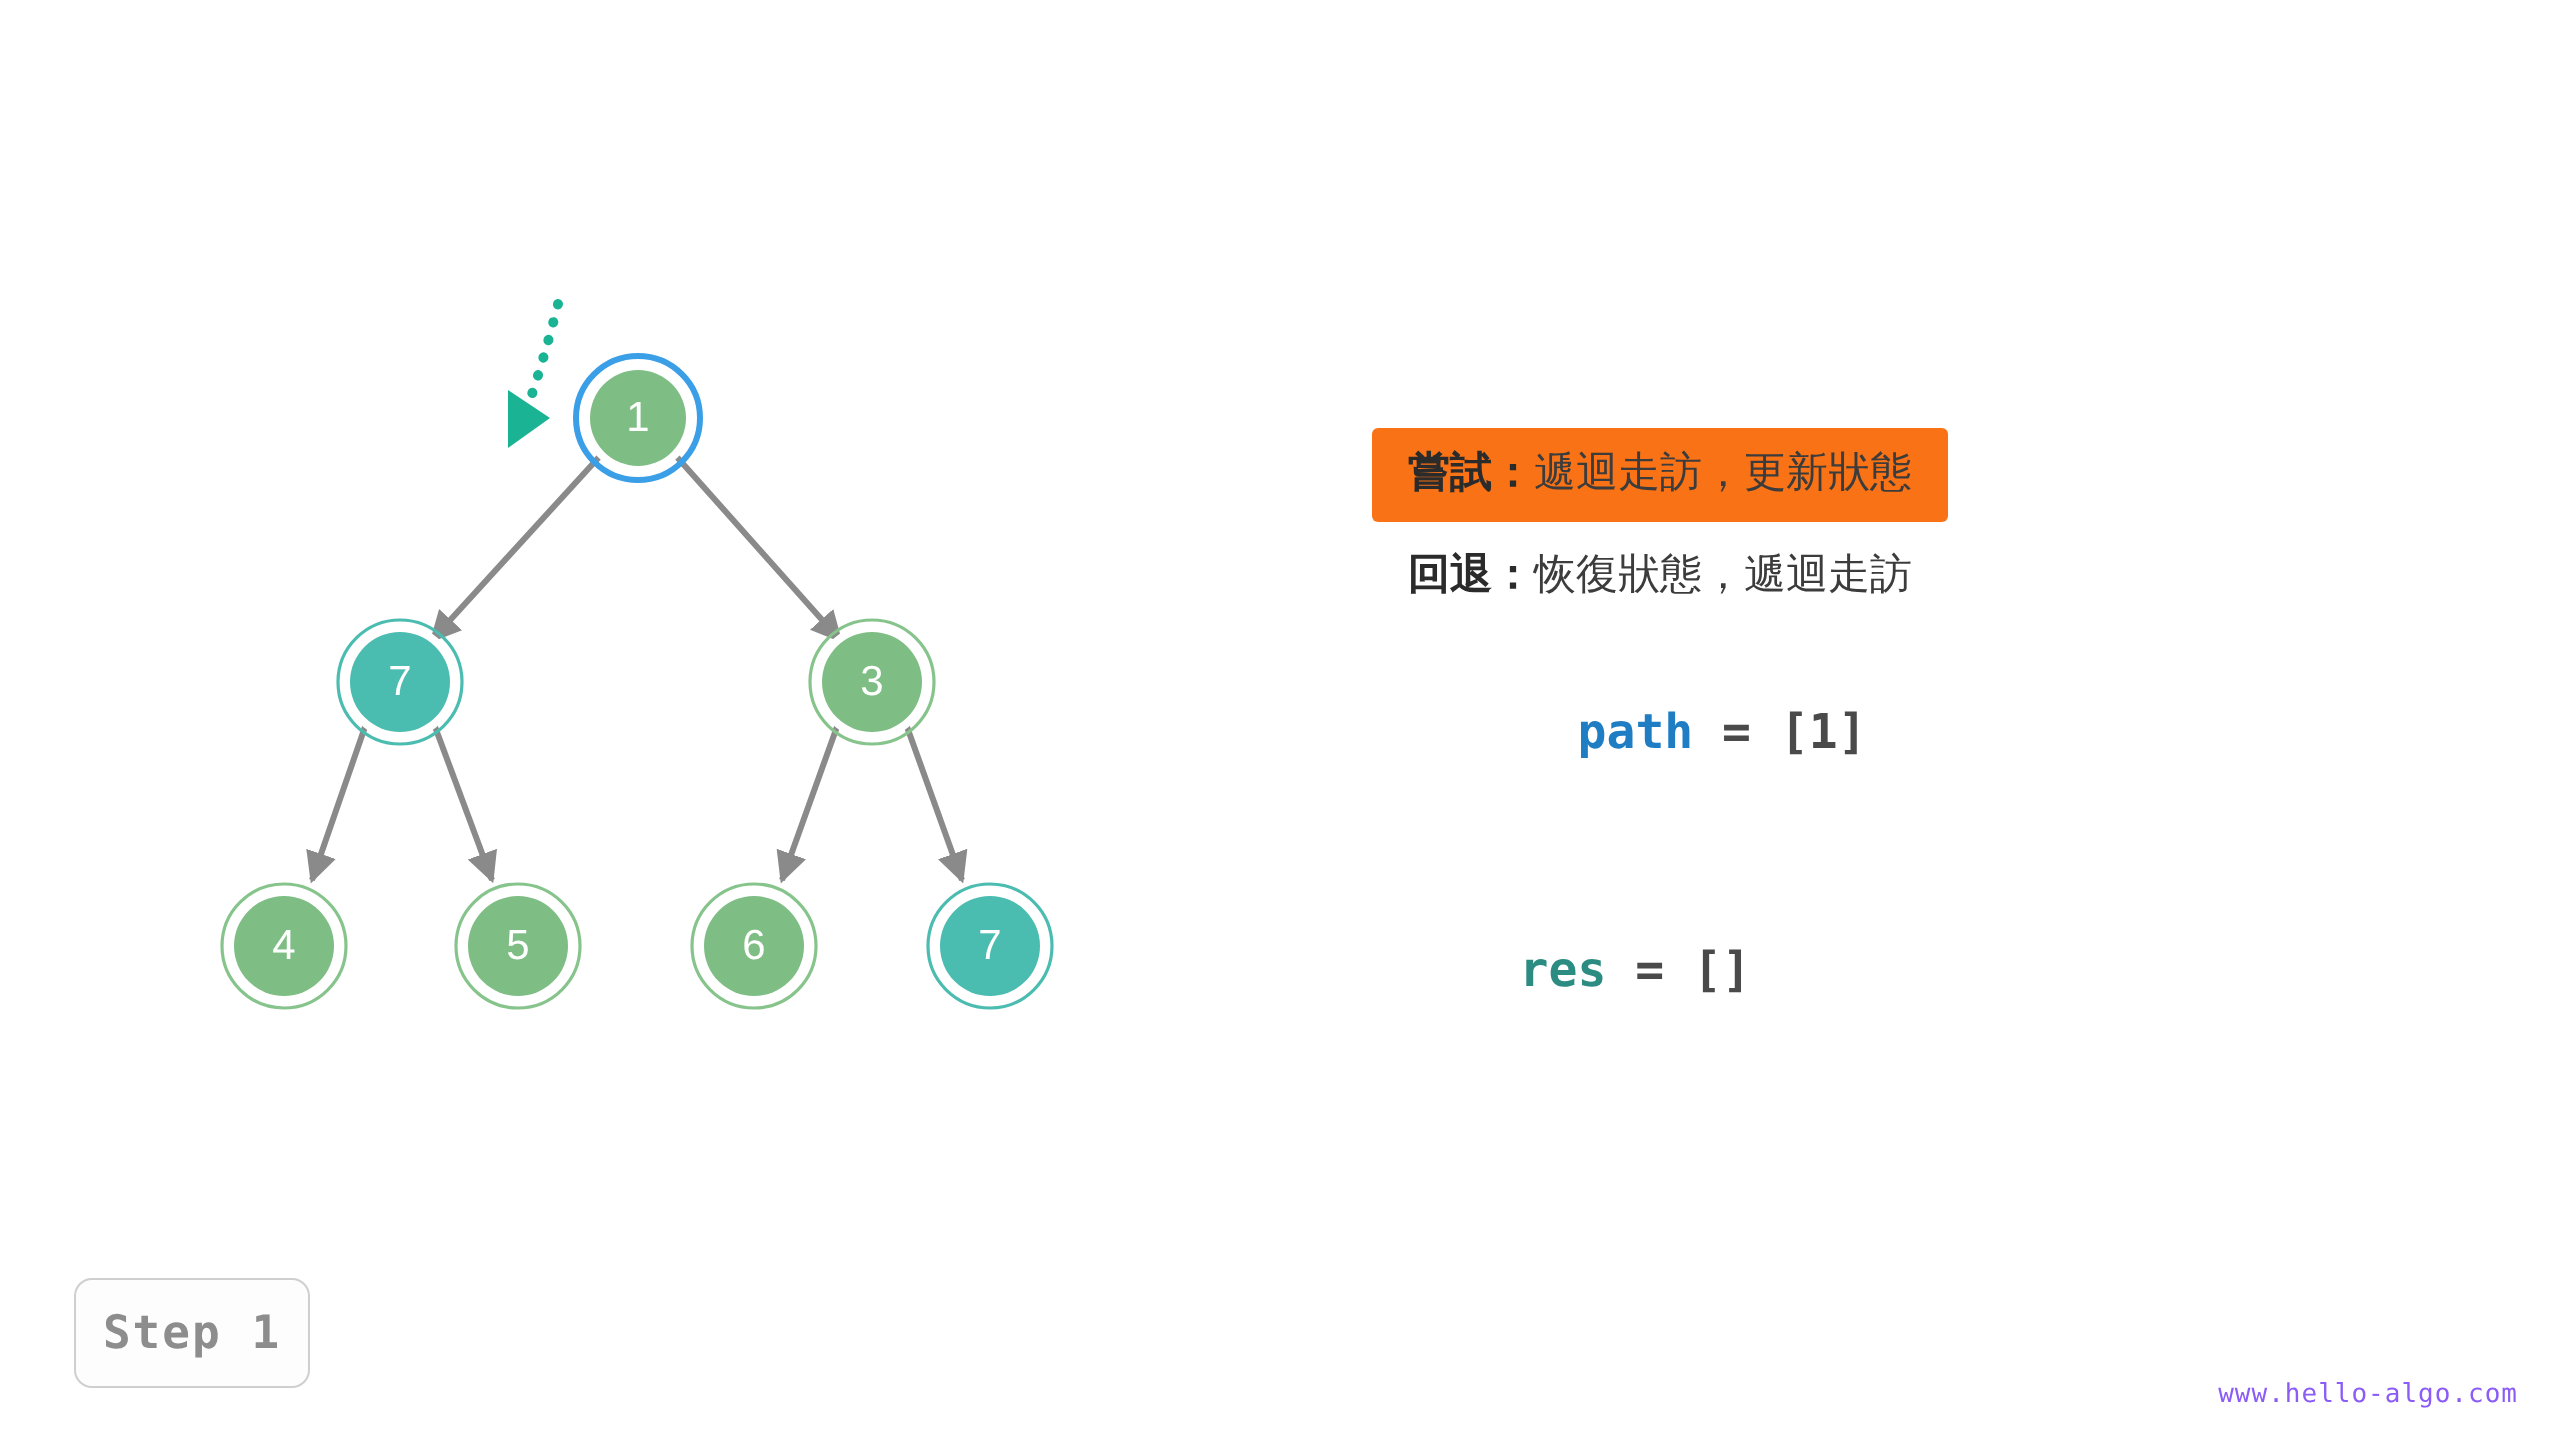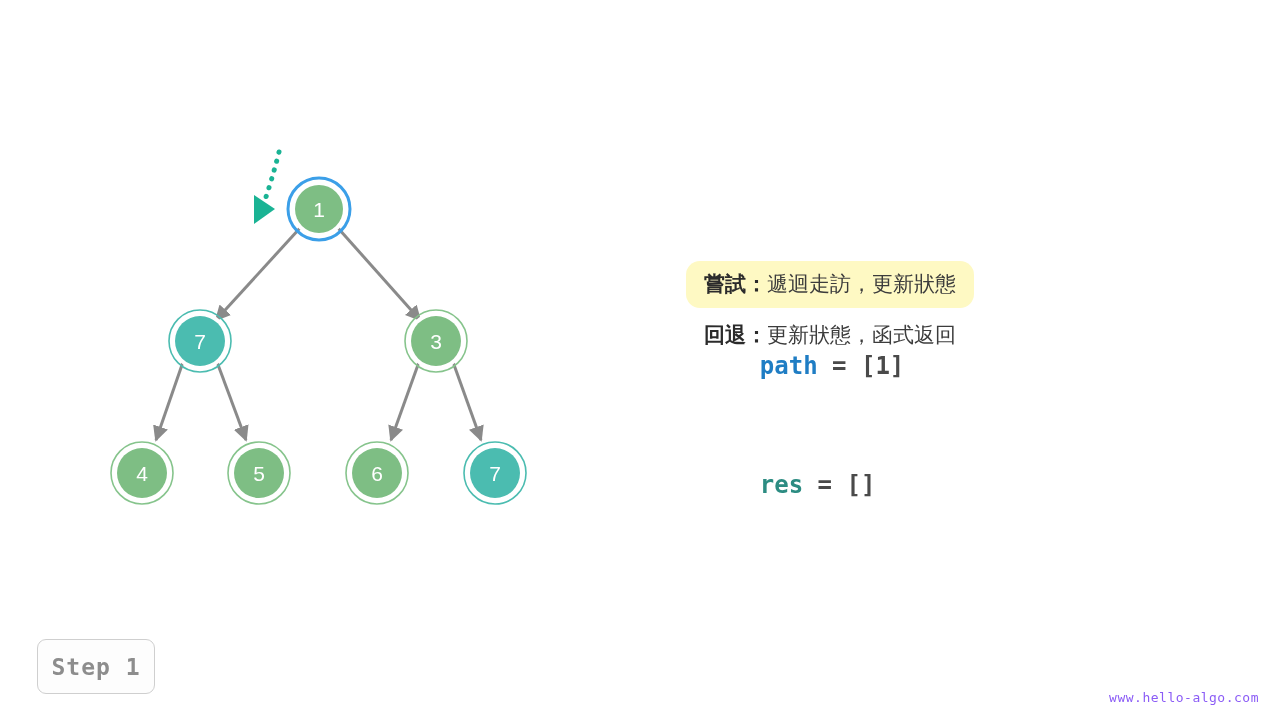--- a/index.html
+++ b/index.html
@@ -44,42 +44,41 @@
     line-height: 1;
     white-space: nowrap;
     display: inline-block;
   }
   .cjk-line .lead {
     font-weight: bold;
     color: #2b2b2b;
   }
   #try-row {
     display: inline-block;
-    background: #fef9c3;
-    border-radius: 14px;
+    background: #f97316;
+    border-radius: 3px;
     padding: 12px 18px 13px 18px;
-    margin-top: 47px;
   }
   #back-row {
     display: inline-block;
     padding: 12px 18px 13px 18px;
     margin-top: 4px;
   }
 
   .var-line {
     font-family: "DejaVu Sans Mono", monospace;
     font-size: 24px;
     font-weight: bold;
     color: #4a4a4a;
     white-space: pre;
     line-height: 1;
   }
   #path-line { position: absolute; left: 702px; top: 330px; }
   #res-line  { position: absolute; left: 702px; top: 449px; }
-  .var-name-path { color: #1f7dc4; }
+  .var-name-path { color: #1f7dc4; margin-left: 29px; }
   .var-name-res  { color: #2c8c82; }
   .var-rest { color: #4a4a4a; }
 
   
   #step-badge {
     position: absolute;
     left: 37px;
     top: 639px;
     width: 118px;
     height: 55px;
@@ -192,21 +191,21 @@
 
   <div id="info-panel">
     <div id="try-row">
       <span class="cjk-line">
         <span class="lead">嘗試：</span><span>遞迴走訪，更新狀態</span>
       </span>
     </div>
     <br>
     <div id="back-row">
       <span class="cjk-line">
-        <span class="lead">回退：</span><span>更新狀態，函式返回</span>
+        <span class="lead">回退：</span><span>恢復狀態，遞迴走訪</span>
       </span>
     </div>
   </div>
 
   <div id="path-line" class="var-line">
     <span class="var-name-path">path</span><span class="var-rest"> = [1]</span>
   </div>
 
   <div id="res-line" class="var-line">
     <span class="var-name-res">res</span><span class="var-rest"> = []</span>

